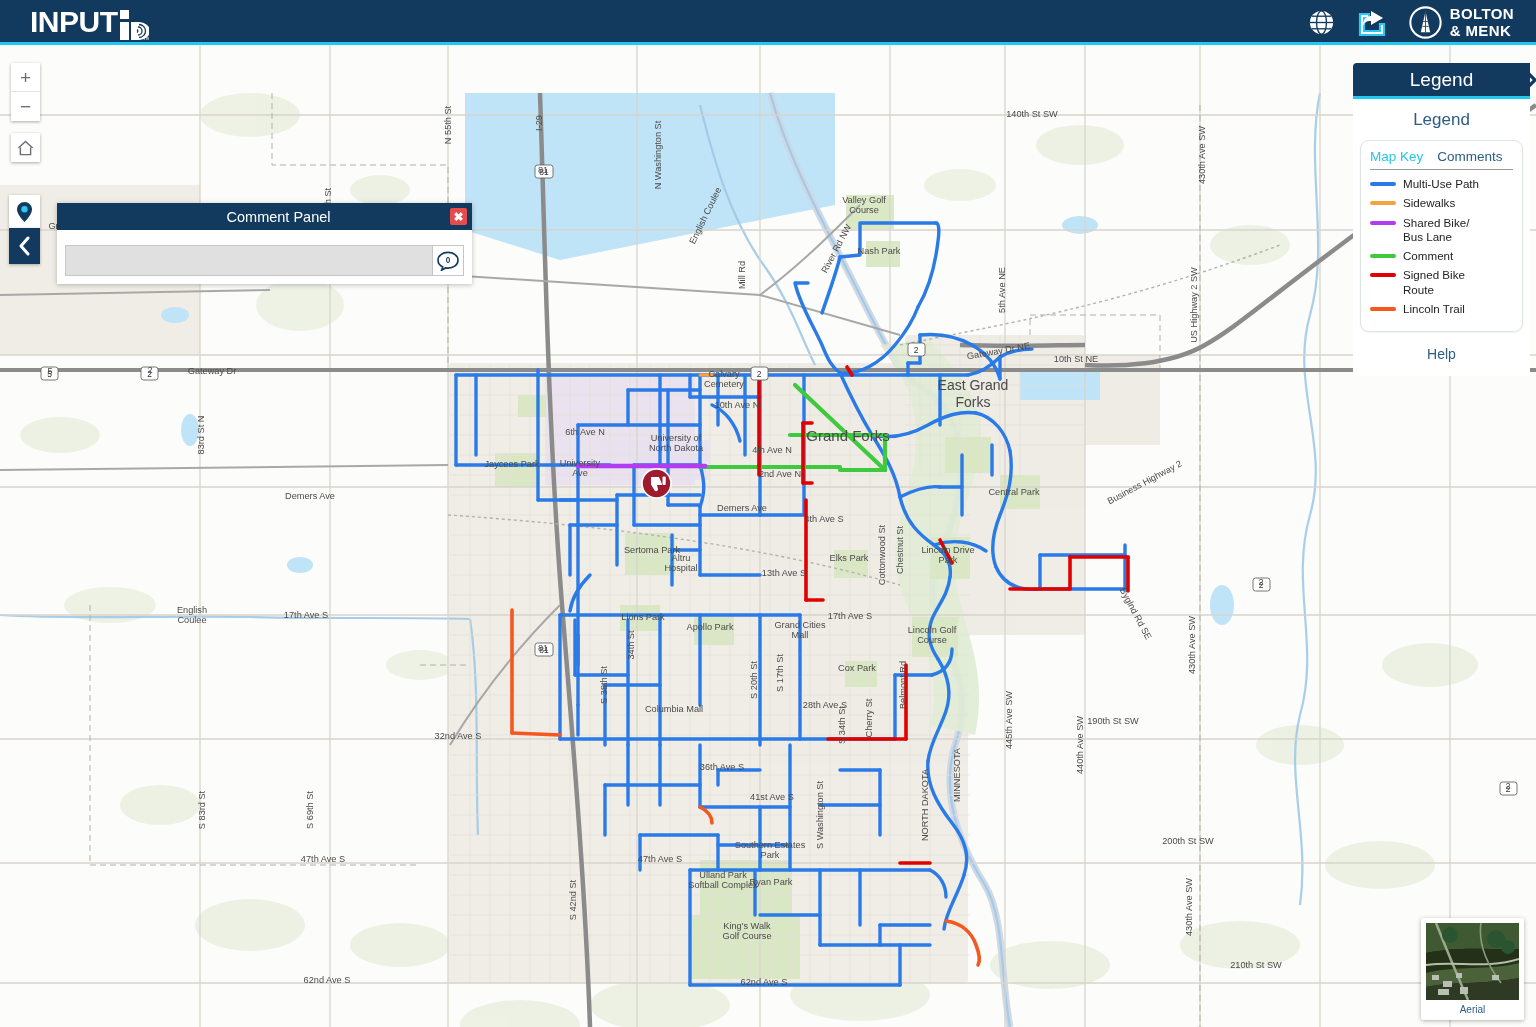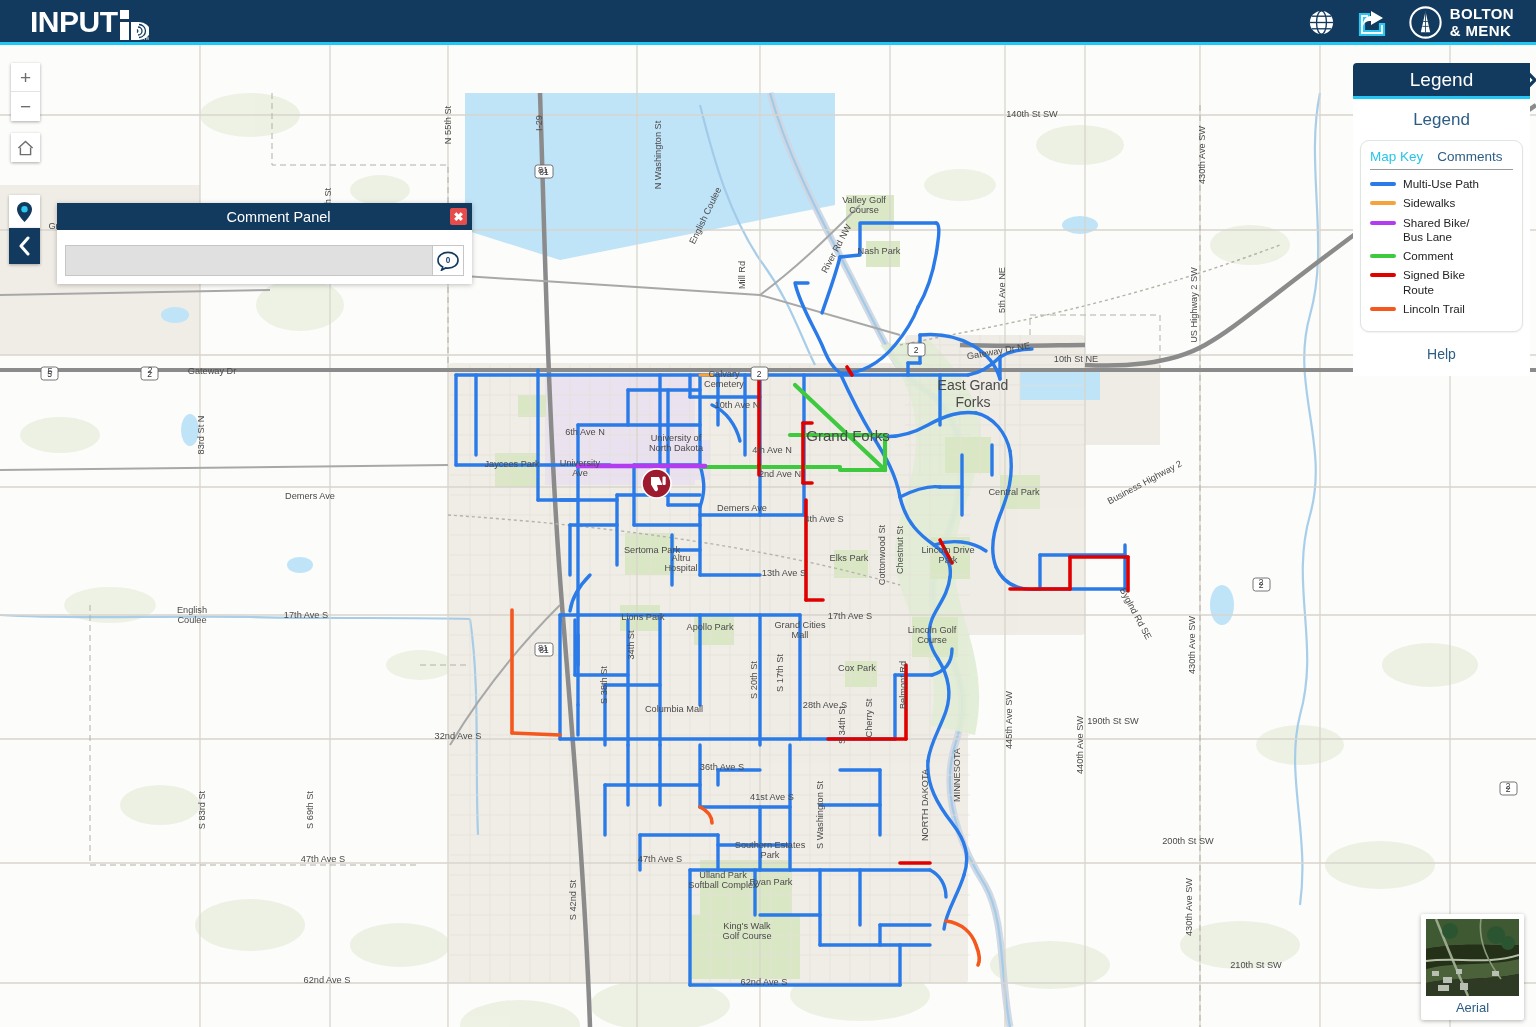--- a/index.html
+++ b/index.html
@@ -180,21 +180,21 @@
   #basemap {
     position: absolute; right: 12px; bottom: 7px;
     width: 103px; background:#fff; z-index: 35;
     box-shadow: 0 1px 4px rgba(0,0,0,.3); border-radius:2px;
     padding: 5px 5px 0 5px; cursor:pointer;
   }
   #basemap-thumb {
     width: 93px; height: 77px; overflow:hidden; display:block;
   }
   #basemap-label {
-    text-align:center; font-size: 13px; color:#2b5d85;
+    text-align:center; font-size: 10px; color:#2b5d85;
     padding: 4px 0 5px 0;
   }
 
   
   #search-box {
     position: absolute; left: 11px; bottom: 13px;
     width: 228px; height: 29px; background:#fff; z-index: 35;
     box-shadow: 0 1px 3px rgba(0,0,0,.28);
     display:flex; align-items:center;
   }

